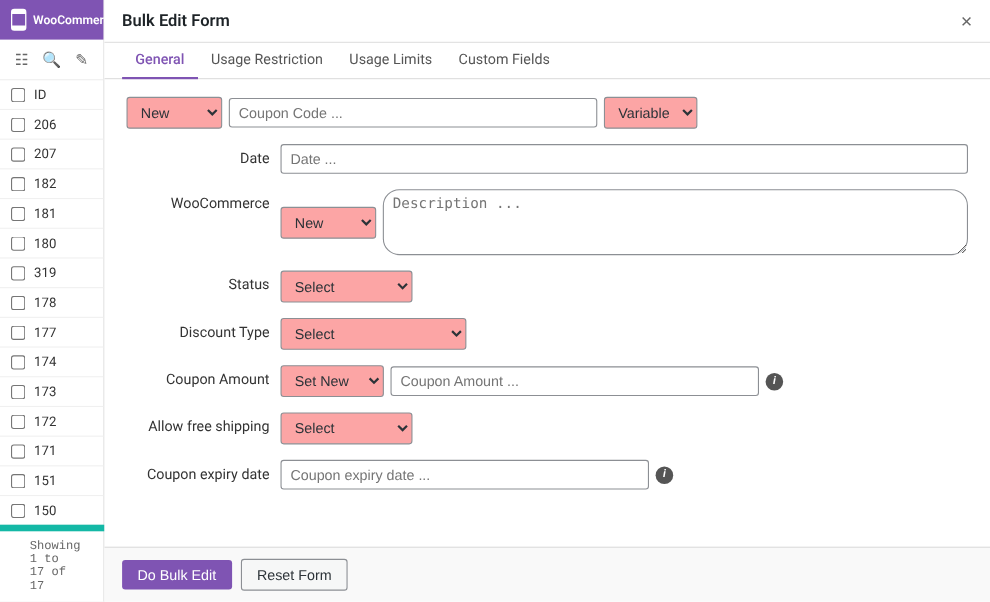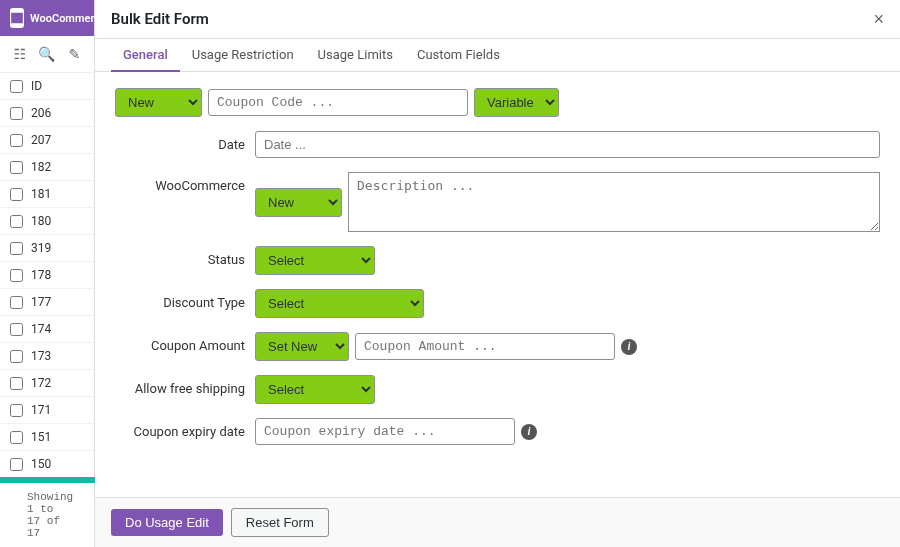--- a/index.html
+++ b/index.html
@@ -165,21 +165,21 @@
       display: flex;
       align-items: center;
       gap: 6px;
       flex: 1;
     }
     .form-select {
       padding: 5px 8px;
       border: 1px solid #8c8f94;
       border-radius: 3px;
       font-size: 13px;
-      background: #84cc16;
+      background: #fca5a5;
       color: #2c3338;
       cursor: pointer;
       appearance: auto;
     }
     .form-select-sm {
       min-width: 80px;
     }
     .form-select-md {
       min-width: 120px;
     }
@@ -188,27 +188,26 @@
       border: 1px solid #8c8f94;
       border-radius: 3px;
       font-size: 13px;
       color: #2c3338;
       background: #fff;
     }
     .form-input-full {
       flex: 1;
     }
     .form-input-wide {
-      width: 260px;
-      font-family: Liberation Mono, monospace;
+      width: 335px;
     }
     .form-textarea {
       padding: 5px 8px;
       border: 1px solid #8c8f94;
-      border-radius: 0;
+      border-radius: 15px;
       font-size: 13px;
       color: #2c3338;
       background: #fff;
       flex: 1;
       height: 60px;
       resize: vertical;
     }
     .info-icon {
       width: 16px;
       height: 16px;
@@ -435,16 +434,16 @@
       <label class="form-label">Coupon expiry date</label>
       <div class="form-controls">
         <input type="text" class="form-input form-input-wide" placeholder="Coupon expiry date ..." style="">
         <span class="info-icon">i</span>
       </div>
     </div>
 
   </div>
 
   <div class="modal-footer">
-    <button class="btn-primary">Do Usage Edit</button>
+    <button class="btn-primary">Do Bulk Edit</button>
     <button class="btn-secondary">Reset Form</button>
   </div>
 </div>
 
 </body></html>

